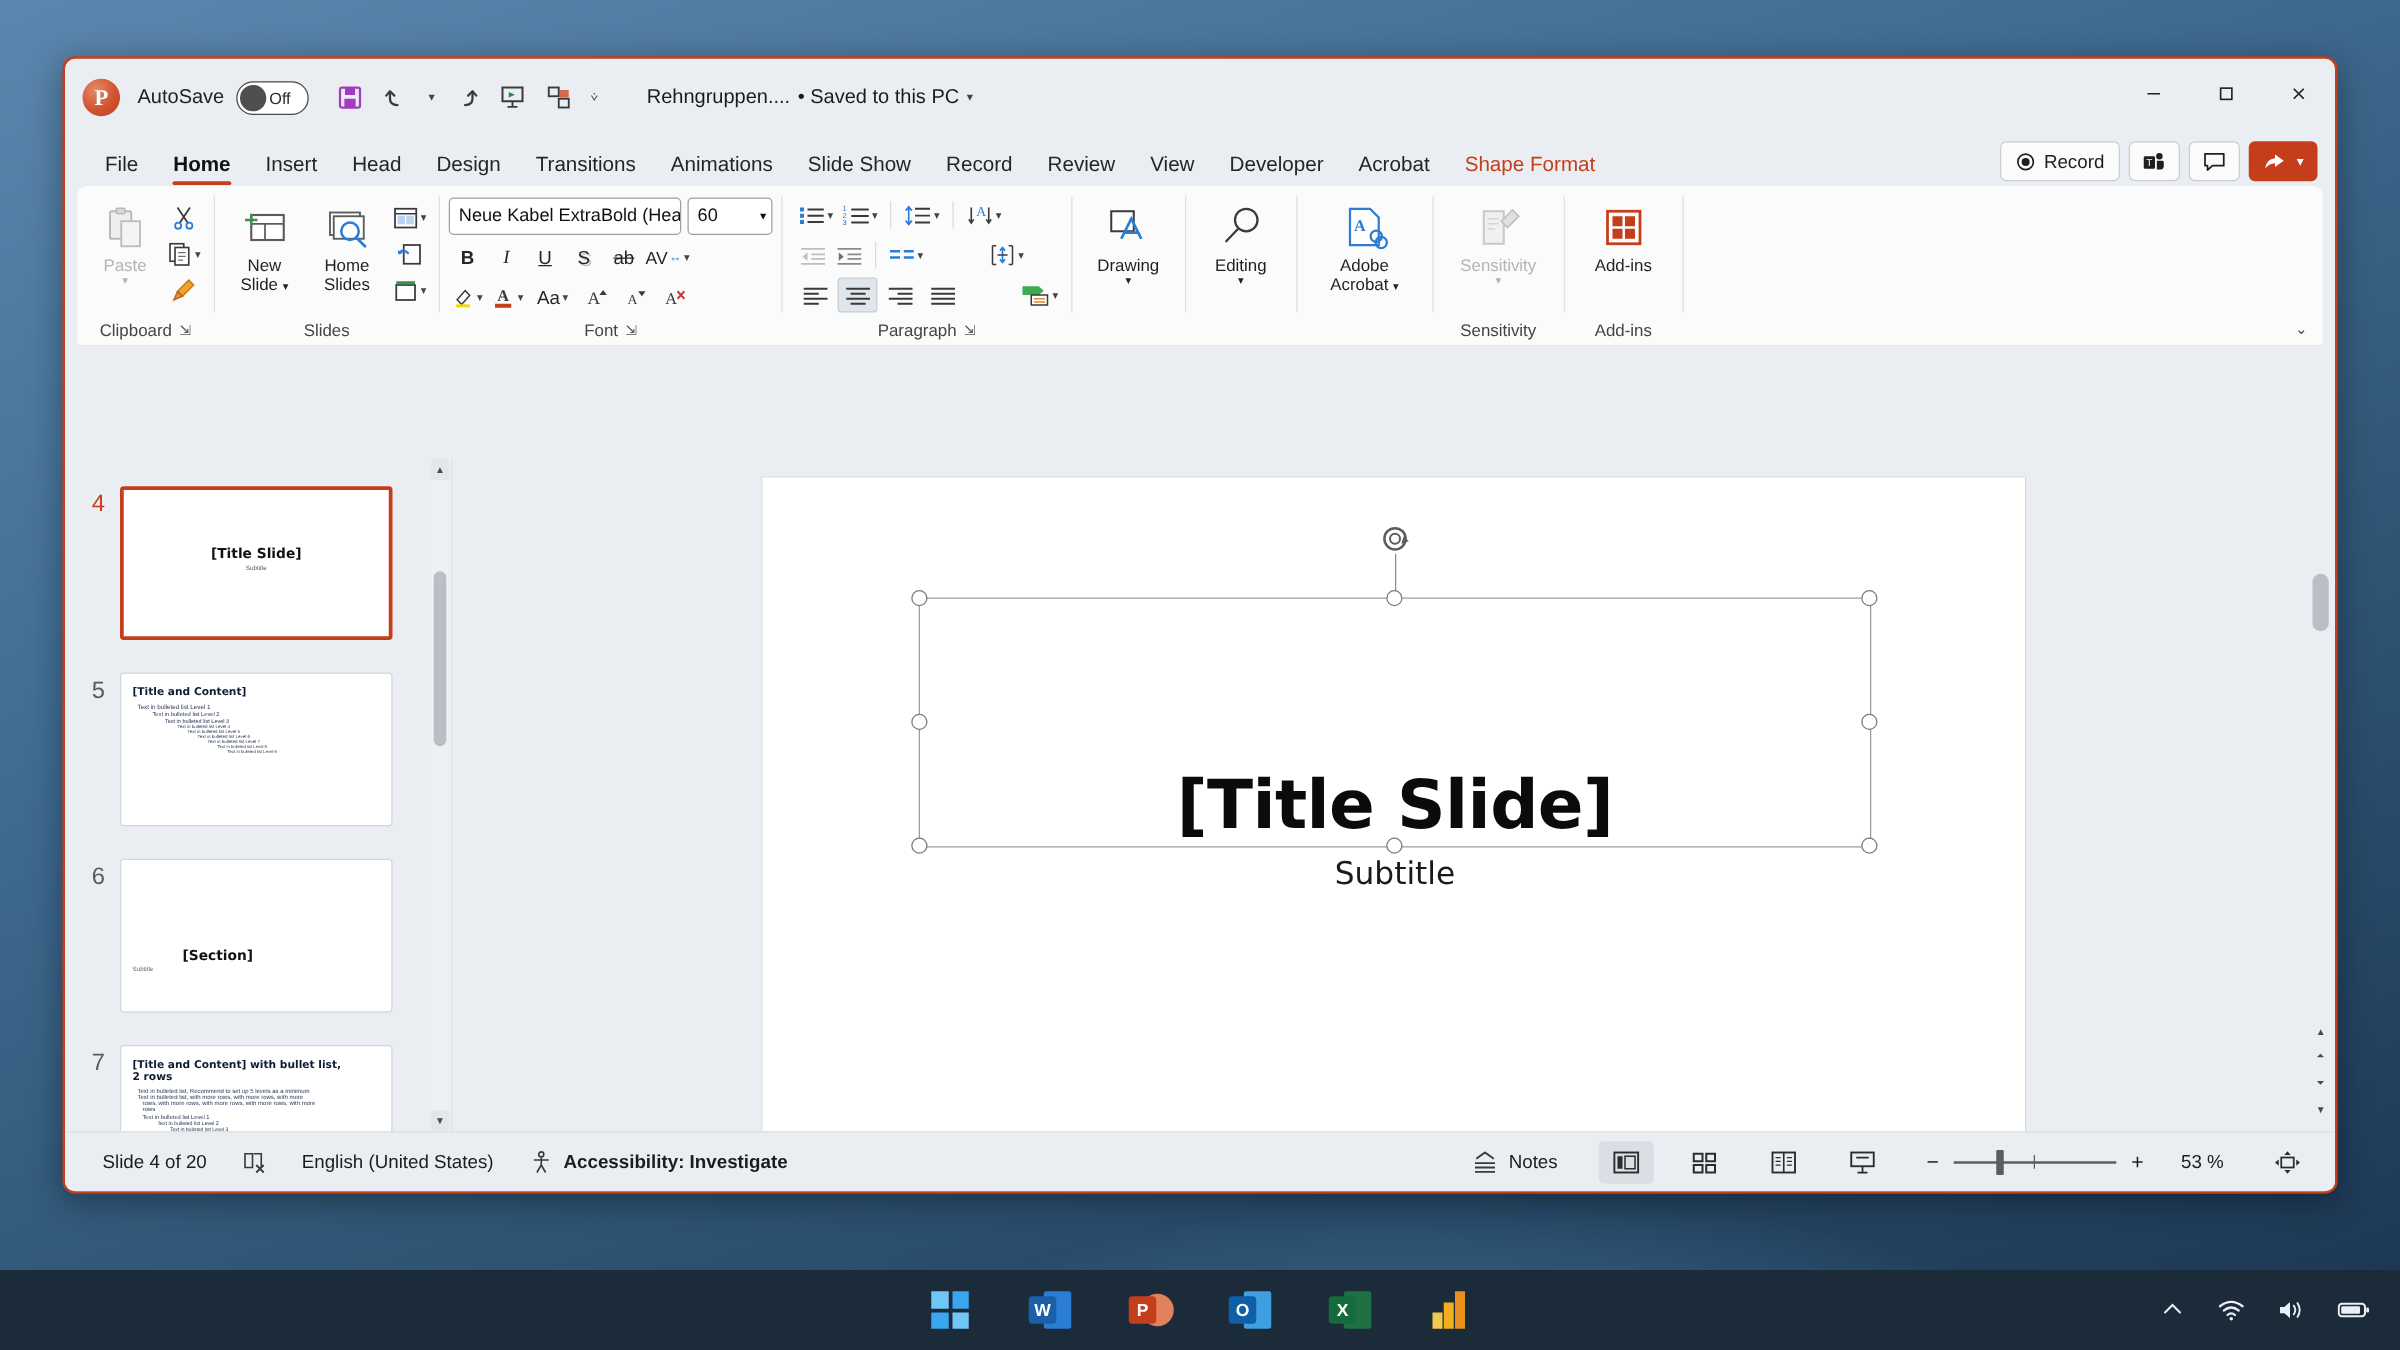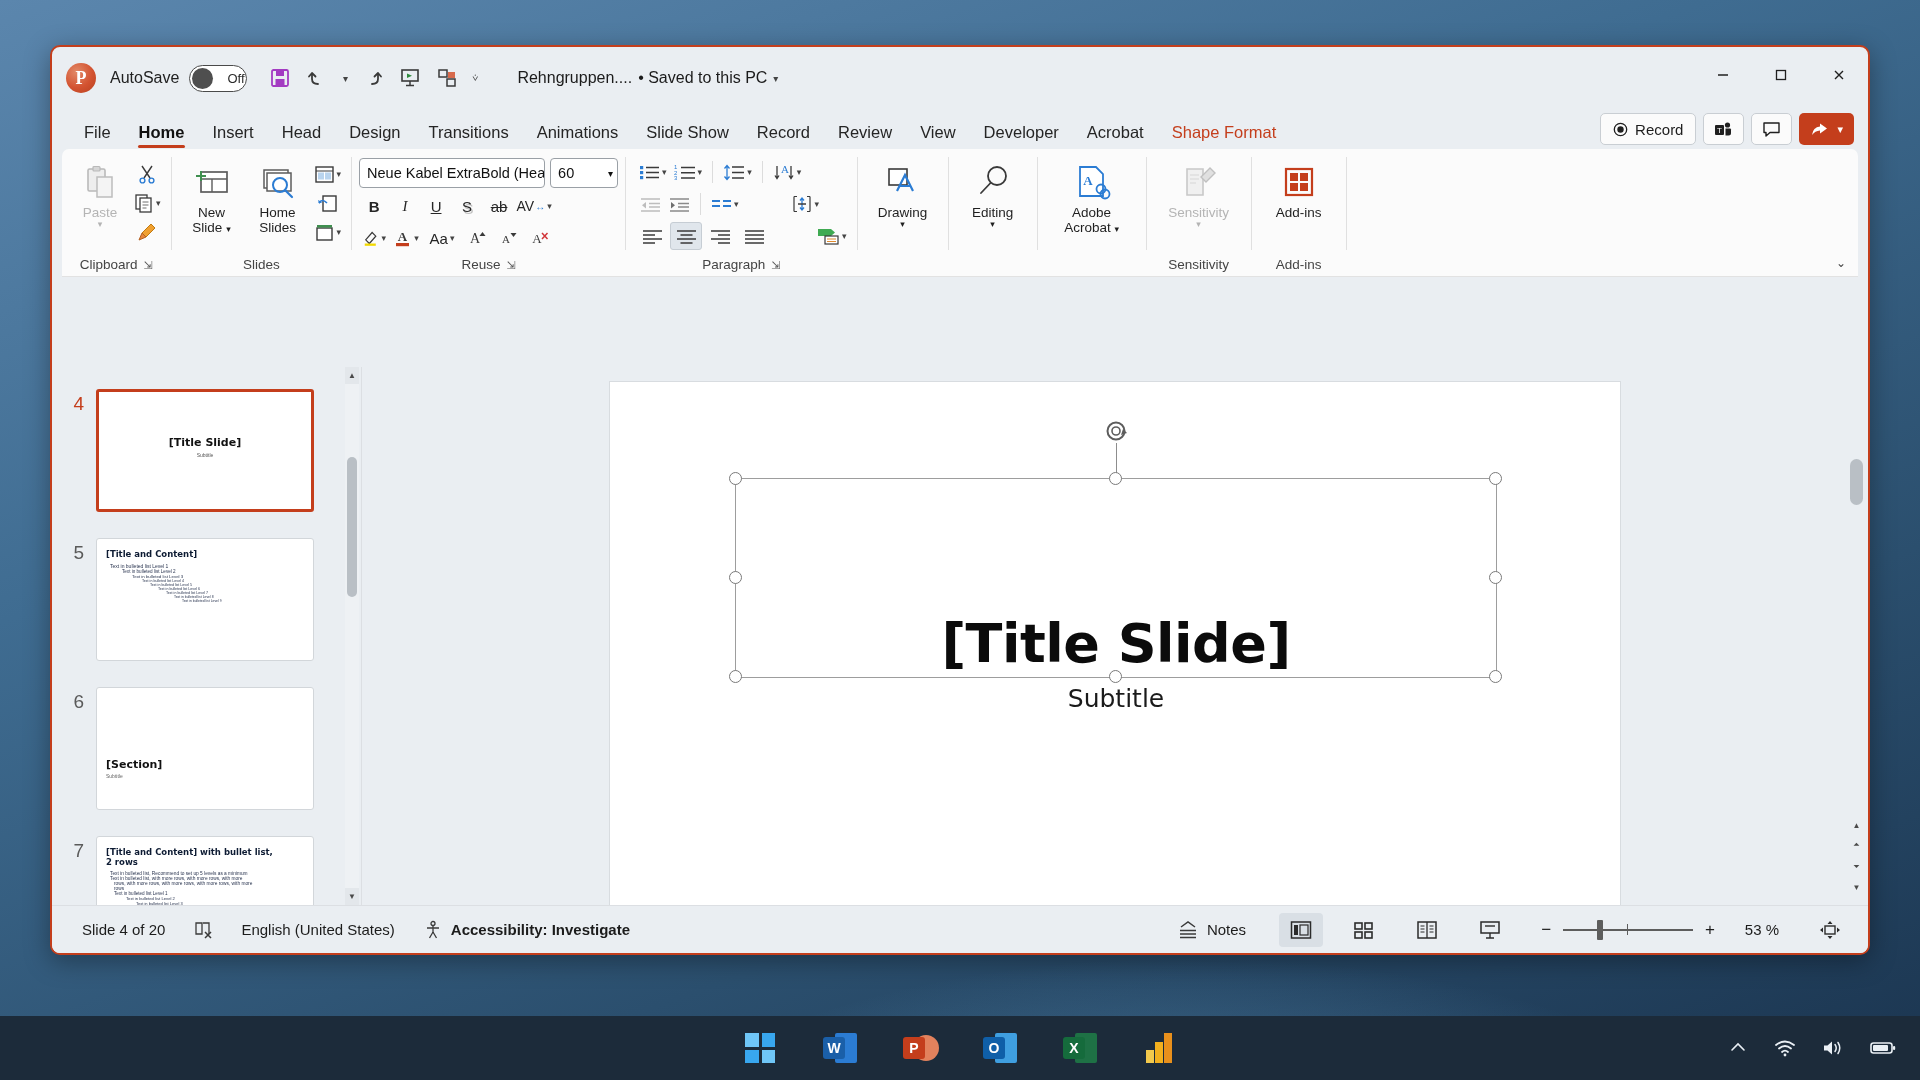--- a/index.html
+++ b/index.html
@@ -37,21 +37,21 @@
     color: #fff; font-weight: bold; font-size: 18px; line-height: 30px; text-align: center;
     font-family: "Liberation Serif", serif;
     flex: none; margin-right: 14px;
   }
   .autosave-label { font-size: 16px; color: #212121; margin-right: 10px; }
   .toggle {
     width: 58px; height: 27px; border-radius: 14px; border: 1.6px solid #4a4a4a;
     background: #fff; display: flex; align-items: center; padding: 2px; flex: none;
   }
   .toggle .knob { width: 21px; height: 21px; border-radius: 50%; background: #4f4f4f; flex: none; }
-  .toggle .offtxt { font-size: 13px; color: #2b2b2b; margin-left: 14px; }
+  .toggle .offtxt { font-size: 13px; color: #2b2b2b; margin-left: 2px; }
   .qat { display: flex; align-items: center; gap: 3px; margin-left: 16px; }
   .qat-btn {
     width: 34px; height: 34px; display: flex; align-items: center; justify-content: center;
     border-radius: 4px; color: #3a3a3a;
   }
   .qat-caret { width: 16px; height: 34px; display:flex; align-items:center; justify-content:center; font-size: 10px; color:#444; }
   .doc-title {
     margin-left: 34px; font-size: 16px; color: #1b1b1b; display: flex; align-items: center; gap: 6px;
   }
   .doc-title .caret { font-size: 10px; color: #444; }
@@ -143,21 +143,21 @@
   }
   .thumb.sel { border: 3px solid #c43e1c; }
   .thumb-title-center { position: absolute; left: 0; right: 0; top: 38%; text-align: center; }
   .tt-main { font-size: 11px; font-weight: bold; color: #111; font-family: "DejaVu Sans", sans-serif; }
   .tt-sub { font-size: 5px; color: #555; margin-top: 3px; }
   .thumb-body { padding: 10px 9px; }
   .tb-h { font-size: 8.5px; font-weight: bold; color: #0d1b33; font-family: "DejaVu Sans", sans-serif; }
   .tb-lines { margin-top: 4px; }
   .tb-li { color: #2a3550; white-space: nowrap; overflow: hidden; }
   .sect-wrap { position: absolute; left: 9px; bottom: 30px; }
-  .sect-h { font-size: 11px; font-weight: bold; color: #111; font-family: "DejaVu Sans", sans-serif; }
+  .sect-h { font-size: 11px; font-weight: bold; color: #111; font-family: "DejaVu Sans", sans-serif; margin-left: 40px; }
   .sect-s { font-size: 5px; color: #666; margin-top: 2px; }
 
   .tscroll { position: absolute; right: 2px; top: 0; bottom: 0; width: 14px; background: #eef1f4; }
   .tscroll .up, .tscroll .dn {
     height: 17px; display: flex; align-items: center; justify-content: center; font-size: 8px; color: #4a4a4a;
     background: #e3e7eb;
   }
   .tscroll .thumbbar { position: absolute; top: 90px; left: 2px; width: 10px; height: 140px; background: #b9bfc5; border-radius: 5px; }
 
   .slidepane { flex: 1; position: relative; background: #eaeef2; }
@@ -513,21 +513,21 @@
           </div>
           <div class="smallbtn" style="width:30px">
             <svg width="19" height="18" viewBox="0 0 19 18">
                 <text x="7" y="14" font-size="13" fill="#3a3a3a" text-anchor="middle" font-family="Liberation Serif">A</text>
                 <path d="M12 4 L17.5 10 M17.5 4 L12 10" stroke="#d13438" stroke-width="1.5"></path>
               </svg>
           </div>
         </div>
       </div>
       <div class="grp-label">
-        <span>Reuse</span>
+        <span>Font</span>
         <span class="dlg-launch">⇲</span>
       </div>
     </div>
     <div class="grp-sep"></div>
 
     <div class="grp">
       <div class="grp-items" style="flex-direction:column; padding-top:4px; padding-left:10px;">
         <div style="display:flex; align-items:center; gap:1px;">
           <div class="smallbtn">
             <svg width="21" height="17" viewBox="0 0 21 17">

